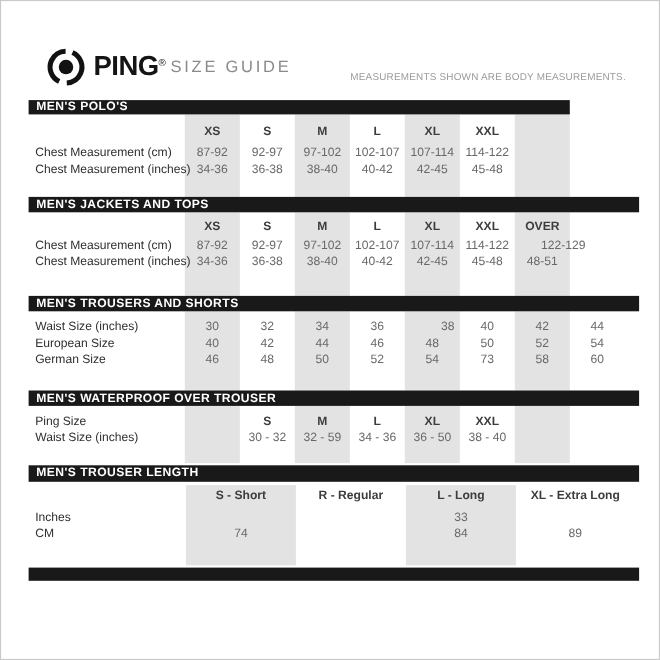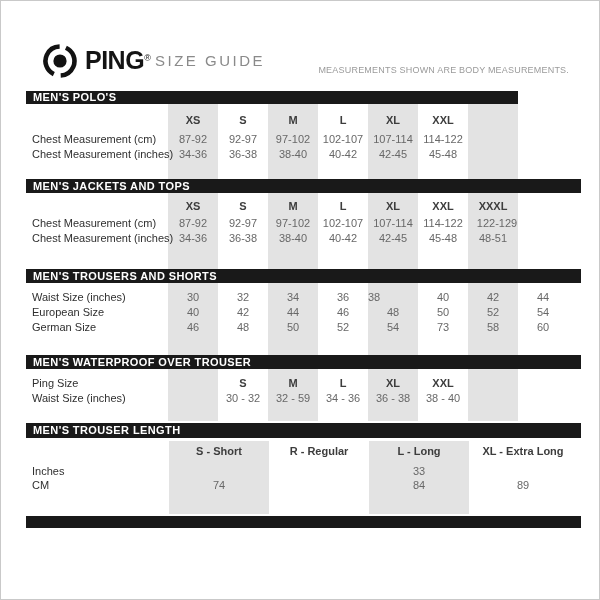--- a/index.html
+++ b/index.html
@@ -95,31 +95,31 @@
     <div class="bar" style="width:555px;height:14px;line-height:14px">
       <span>MEN'S JACKETS AND TOPS</span>
     </div>
     <div class="row" style="top:21px">
       <span class="c h" style="left:167px">XS</span>
       <span class="c h" style="left:217px">S</span>
       <span class="c h" style="left:267px">M</span>
       <span class="c h" style="left:317px">L</span>
       <span class="c h" style="left:367px">XL</span>
       <span class="c h" style="left:417px">XXL</span>
-      <span class="c h" style="left:467px">XXXL</span>
+      <span class="c h" style="left:467px">OVER</span>
     </div>
     <div class="row" style="top:38px">
       <span class="lbl">Chest Measurement (cm)</span>
       <span class="c v" style="left:167px">87-92</span>
       <span class="c v" style="left:217px">92-97</span>
       <span class="c v" style="left:267px">97-102</span>
       <span class="c v" style="left:317px">102-107</span>
       <span class="c v" style="left:367px">107-114</span>
       <span class="c v" style="left:417px">114-122</span>
-      <span class="c v" style="left:471px">122-129</span>
+      <span class="c v" style="left:486px">122-129</span>
     </div>
     <div class="row" style="top:53px">
       <span class="lbl">Chest Measurement (inches)</span>
       <span class="c v" style="left:167px">34-36</span>
       <span class="c v" style="left:217px">36-38</span>
       <span class="c v" style="left:267px">38-40</span>
       <span class="c v" style="left:317px">40-42</span>
       <span class="c v" style="left:367px">42-45</span>
       <span class="c v" style="left:417px">45-48</span>
       <span class="c v" style="left:467px">48-51</span>
@@ -135,21 +135,21 @@
     </div>
     <div class="bar" style="width:555px;height:14px;line-height:14px">
       <span>MEN'S TROUSERS AND SHORTS</span>
     </div>
     <div class="row" style="top:22px">
       <span class="lbl">Waist Size (inches)</span>
       <span class="c v" style="left:167px">30</span>
       <span class="c v" style="left:217px">32</span>
       <span class="c v" style="left:267px">34</span>
       <span class="c v" style="left:317px">36</span>
-      <span class="c v" style="left:348px">38</span>
+      <span class="c v" style="left:381px">38</span>
       <span class="c v" style="left:417px">40</span>
       <span class="c v" style="left:467px">42</span>
       <span class="c v" style="left:517px">44</span>
     </div>
     <div class="row" style="top:37px">
       <span class="lbl">European Size</span>
       <span class="c v" style="left:167px">40</span>
       <span class="c v" style="left:217px">42</span>
       <span class="c v" style="left:267px">44</span>
       <span class="c v" style="left:317px">46</span>
@@ -187,21 +187,21 @@
       <span class="c h" style="left:267px">M</span>
       <span class="c h" style="left:317px">L</span>
       <span class="c h" style="left:367px">XL</span>
       <span class="c h" style="left:417px">XXL</span>
     </div>
     <div class="row" style="top:37px">
       <span class="lbl">Waist Size (inches)</span>
       <span class="c v" style="left:217px">30 - 32</span>
       <span class="c v" style="left:267px">32 - 59</span>
       <span class="c v" style="left:317px">34 - 36</span>
-      <span class="c v" style="left:367px">36 - 38</span>
+      <span class="c v" style="left:367px">36 - 50</span>
       <span class="c v" style="left:417px">38 - 40</span>
     </div>
   </section>
 
   <section class="sec" style="top:422px">
     <div class="stripes" style="top:18px;height:73px">
       <i class="stripe wide" style="left:143px"></i>
         <i class="stripe wide" style="left:343px"></i>
     </div>
     <div class="bar" style="width:555px;height:15px;line-height:15px">

